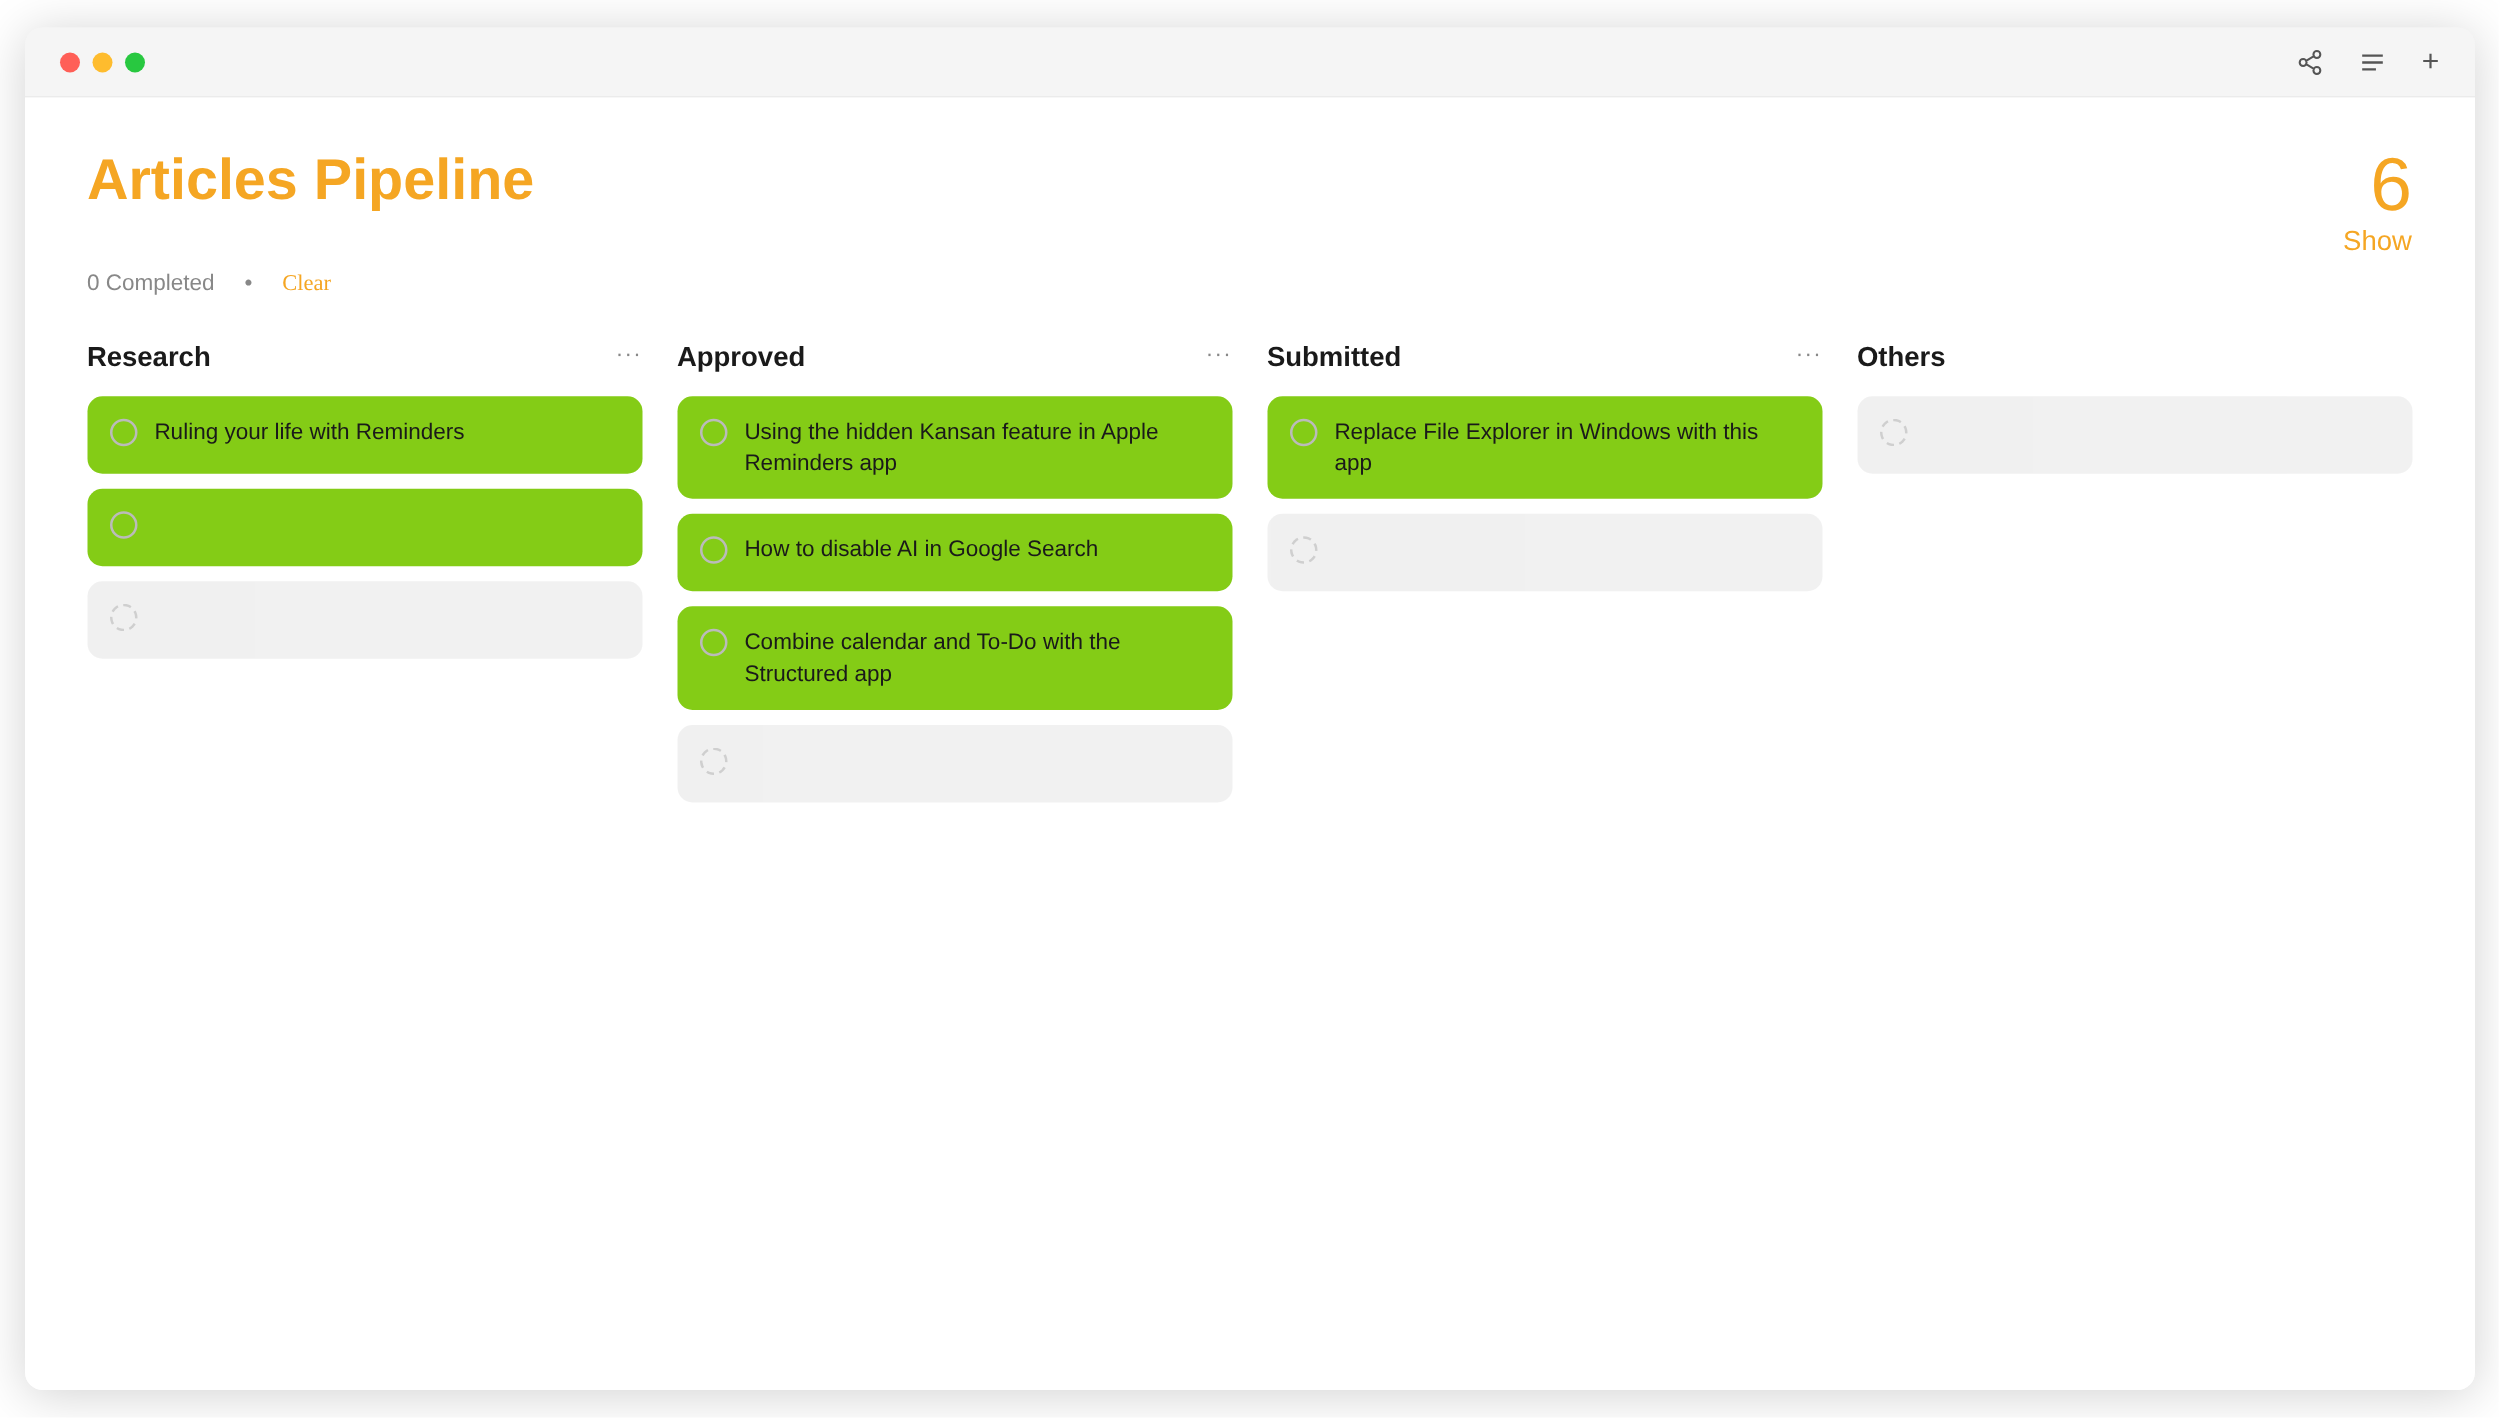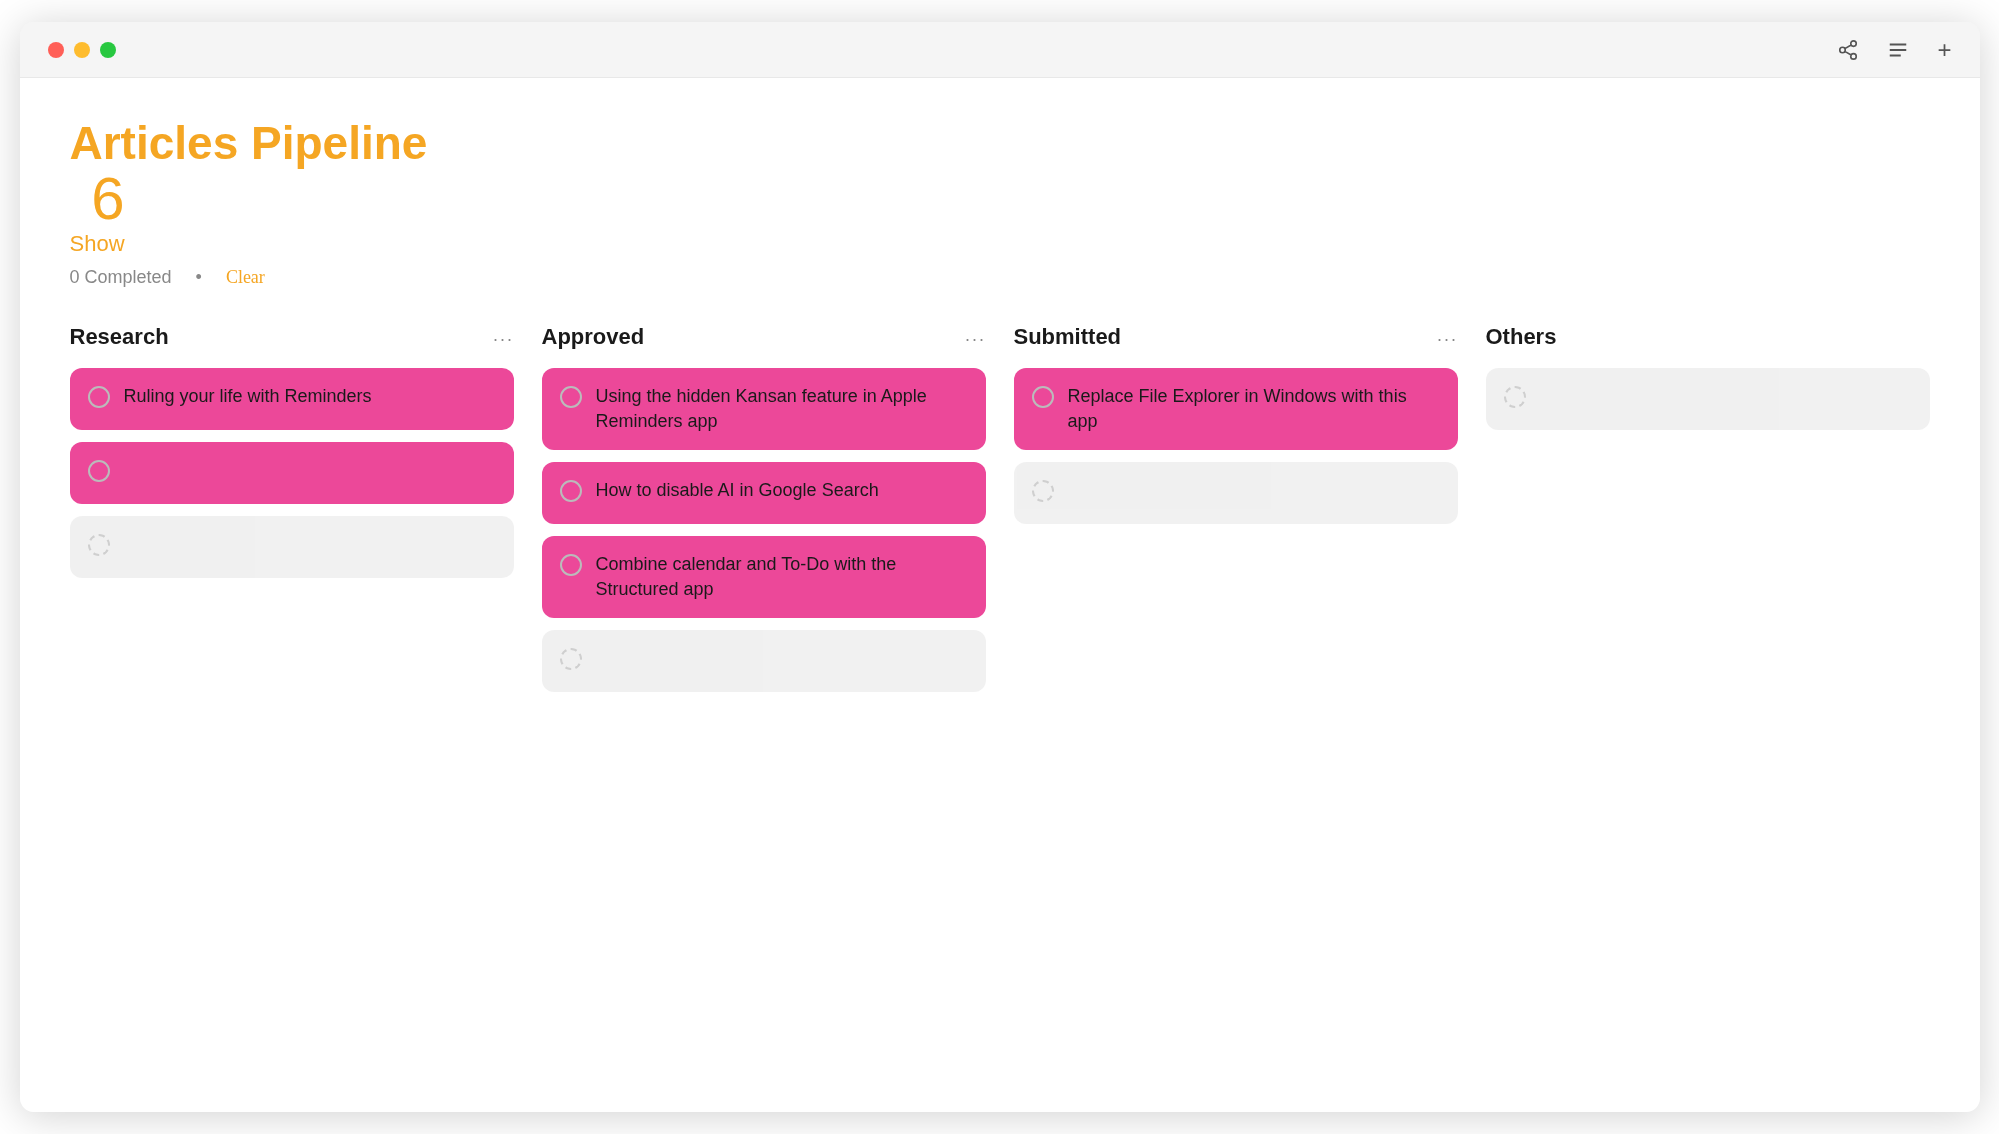--- a/index.html
+++ b/index.html
@@ -75,21 +75,20 @@
       background: #ffffff;
       min-height: calc(1090px - 56px);
     }
 
     
     .header {
       display: flex;
       align-items: flex-start;
       justify-content: space-between;
       margin-bottom: 10px;
-      flex-direction: column;
     }
 
     .page-title {
       font-size: 46px;
       font-weight: 700;
       color: #f5a623;
       line-height: 1.1;
     }
 
     .header-right {
@@ -140,21 +139,21 @@
       align-items: flex-start;
     }
 
     .kanban-column {
       flex: 1;
       min-width: 0;
     }
 
     .column-header {
       display: flex;
-      align-items: flex-end;
+      align-items: flex-start;
       justify-content: space-between;
       margin-bottom: 18px;
     }
 
     .column-title {
       font-size: 22px;
       font-weight: 700;
       color: #1a1a1a;
     }
 
@@ -162,21 +161,21 @@
       background: none;
       border: none;
       cursor: pointer;
       font-size: 18px;
       color: #888;
       letter-spacing: 1px;
     }
 
     
     .card {
-      background: #ec4899;
+      background: #84cc16;
       border-radius: 12px;
       padding: 16px 18px;
       margin-bottom: 12px;
       display: flex;
       align-items: flex-start;
       gap: 14px;
       min-height: 62px;
     }
 
     .card.empty-card {

